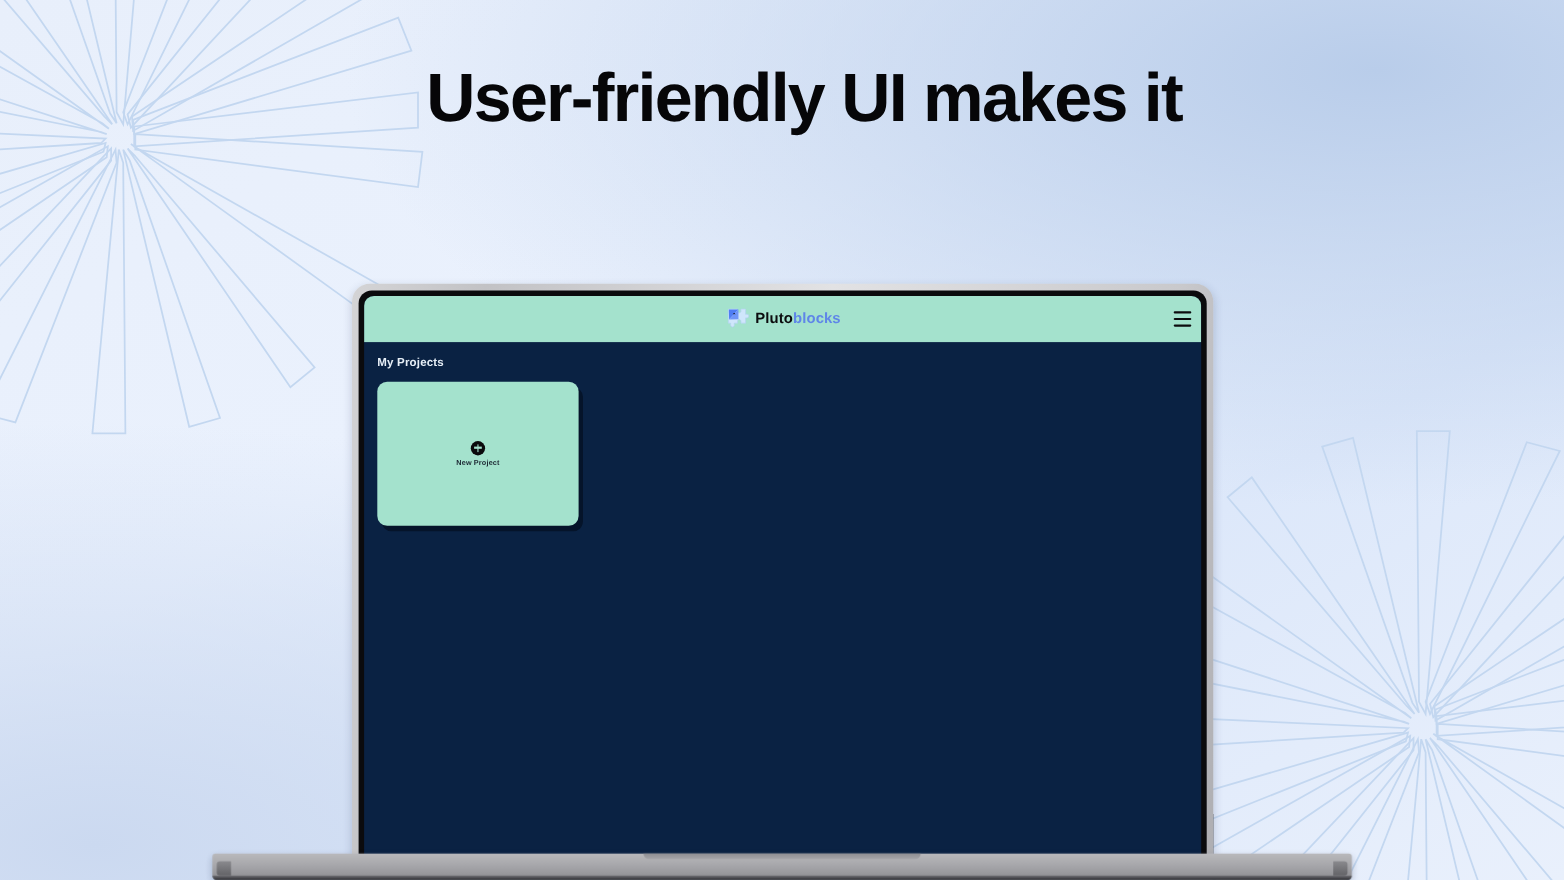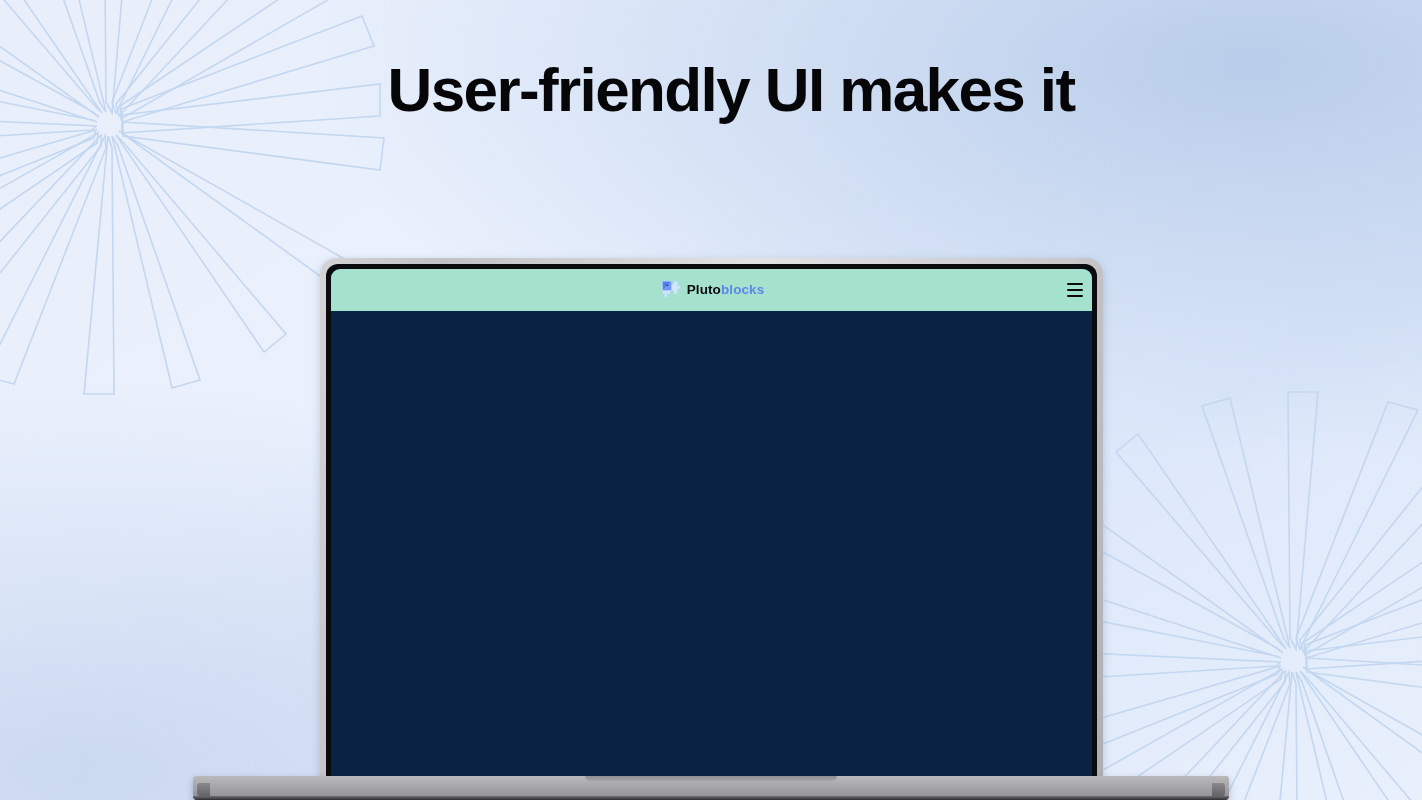--- a/index.html
+++ b/index.html
@@ -286,20 +286,30 @@
               </div>
             </div>
 
             <div id="menu-button">
               <span></span>
               <span></span>
               <span></span>
             </div>
           </div>
 
+          <div id="app-body">
+            <div id="projects-heading">My Projects</div>
+
+            <div id="project-grid">
+              <div id="new-project-card">
+                <div id="plus-icon"></div>
+                <div id="new-project-label">New Project</div>
+              </div>
+            </div>
+          </div>
 
         </div>
       </div>
     </div>
 
     <div id="laptop-base">
       <div id="base-notch"></div>
       <div id="base-foot-left"></div>
       <div id="base-foot-right"></div>
       <div id="base-shadowline"></div>

